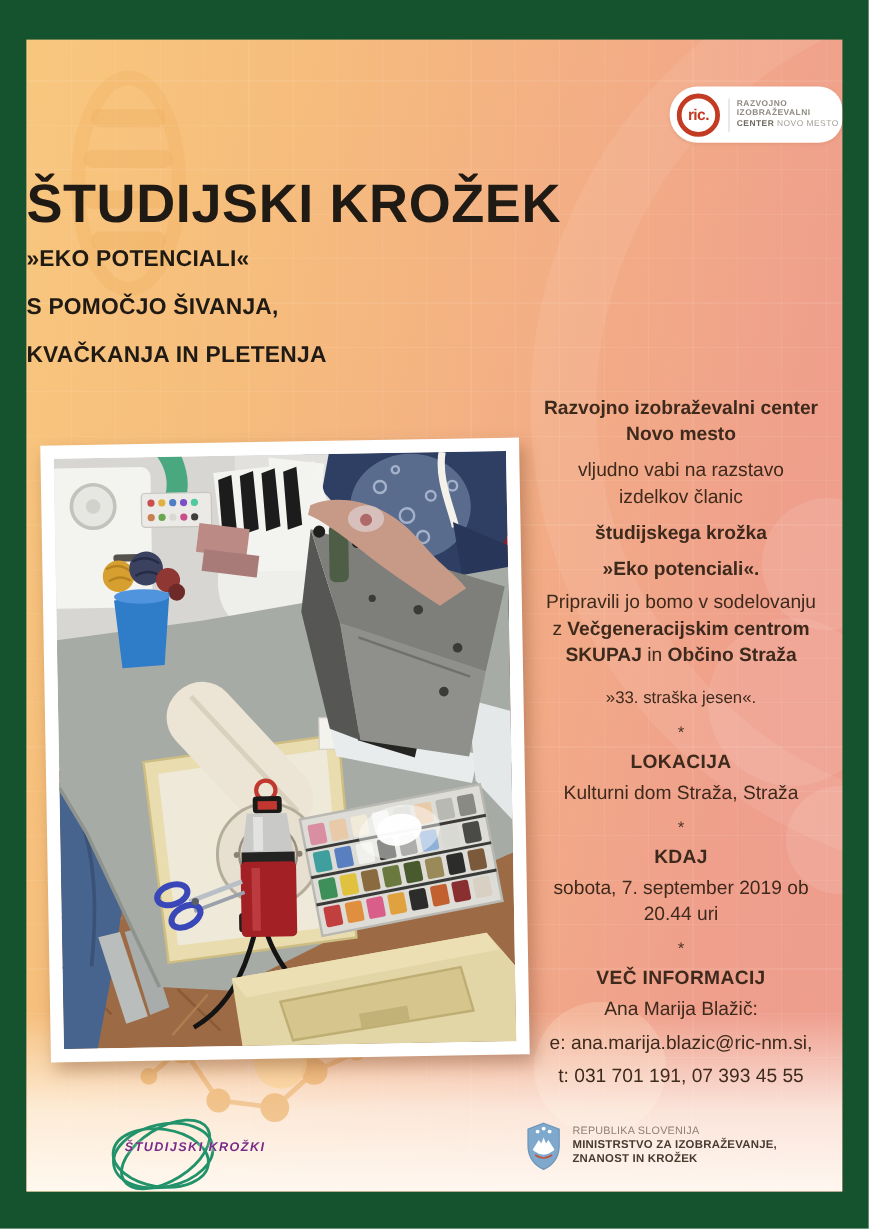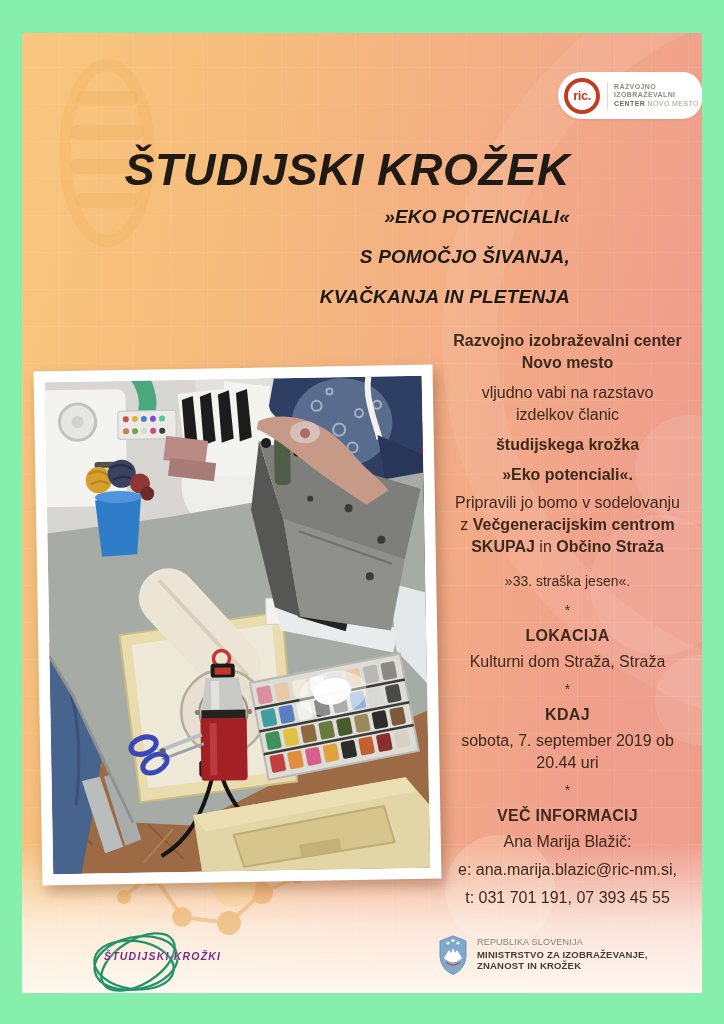--- a/index.html
+++ b/index.html
@@ -1,16 +1,16 @@
 <!DOCTYPE html>
 <html><head>
 <meta charset="utf-8">
 <style>
   html,body{margin:0;padding:0;background:#ffffff;}
-  .page{position:relative;width:724px;height:1024px;background:#86efac;overflow:hidden;
+  .page{position:relative;width:724px;height:1024px;background:#14532d;overflow:hidden;
         font-family:"Liberation Sans",sans-serif;}
   .poster{position:absolute;left:22px;top:33px;width:680px;height:960px;overflow:hidden;
           background:linear-gradient(102deg,#f8c77e 0%,#f6bd7c 26%,#f3ae85 55%,#ef9f8c 82%,#ee9d8e 100%);}
   .grid{position:absolute;inset:0;
         background-image:repeating-linear-gradient(0deg,rgba(255,255,255,.07) 0 1px,transparent 1px 37px),
                          repeating-linear-gradient(90deg,rgba(255,255,255,.07) 0 1px,transparent 1px 37px);}
   .arc{position:absolute;left:420px;top:-90px;width:680px;height:680px;border-radius:50%;
        border:55px solid rgba(255,255,255,.08);}
   .dna{position:absolute;left:30px;top:20px;opacity:.9;}
   .bokeh{position:absolute;border-radius:50%;}
@@ -28,21 +28,21 @@
             box-shadow:0 1px 3px rgba(160,90,40,.18);}
   .ric-mark{width:36px;height:36px;border:4px solid #c23b22;border-radius:50%;margin-left:6px;
             display:flex;align-items:center;justify-content:center;box-sizing:border-box;
             color:#c23b22;font-weight:bold;font-size:13px;letter-spacing:-.5px;}
   .ric-div{width:1px;height:28px;background:#ddd8d2;margin:0 6px 0 7px;}
   .ric-text{font-size:7px;line-height:8.5px;letter-spacing:.4px;color:#8f8a82;font-weight:bold;}
   .ric-text .dk{color:#6e675e;}
   .ric-text .lt{color:#a49d94;font-weight:normal;}
 
   
-  .title{position:absolute;left:0;top:110px;width:548px;text-align:right;color:#201a14;font-style:italic;}
+  .title{position:absolute;left:0;top:110px;width:548px;text-align:left;color:#201a14;}
   .title-main{font-size:45px;font-weight:bold;letter-spacing:.5px;line-height:54px;}
   .title-sub{font-size:19px;font-weight:bold;line-height:40px;letter-spacing:.2px;}
 
   
   .photo-frame{position:absolute;left:16px;top:335px;width:377px;height:492px;background:#ffffff;
                padding:11px;transform:rotate(-1deg);
                box-shadow:4px 7px 14px rgba(95,50,20,.35);}
   .photo-frame svg{display:block;width:377px;height:492px;}
 
   

